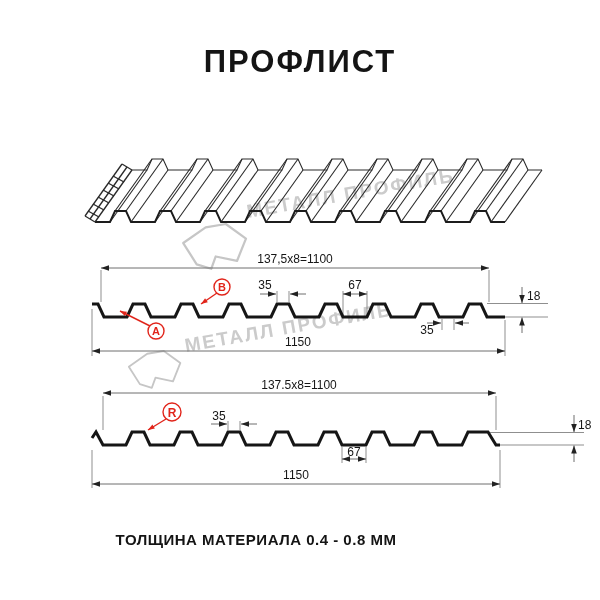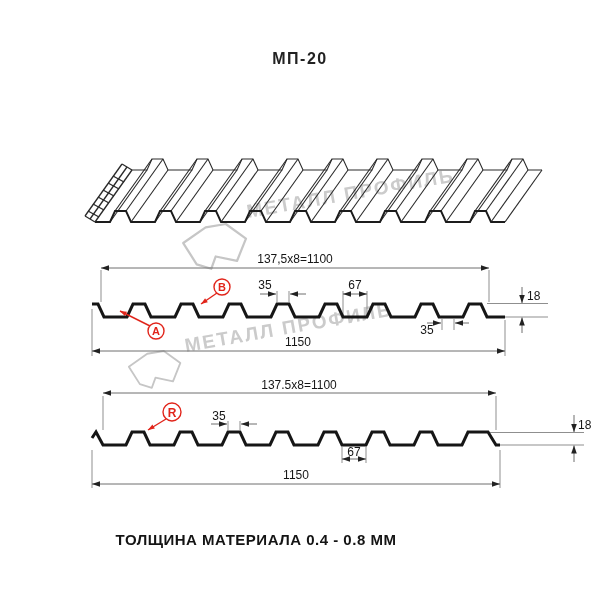--- a/index.html
+++ b/index.html
@@ -23,21 +23,21 @@
   .wm-t{font-family:"Liberation Sans",sans-serif;font-weight:700;font-size:19px;
         letter-spacing:2px;fill:#cbcbcb;}
   .wm-s{fill:none;stroke:#c6c6c6;stroke-width:2;stroke-linejoin:round;}
 </style>
 </head>
 <body>
 
 <div class="page">
 
   <div class="hdr">
-    <div class="sub">МП-20</div>
+    <h1>ПРОФЛИСТ</h1>
   </div>
 
   <svg width="600" height="600" viewBox="0 0 600 600">
     <defs>
       <marker id="aE" orient="auto" markerUnits="userSpaceOnUse" markerWidth="12" markerHeight="8" refX="8.5" refY="3">
         <path d="M0.5,0.2 L8.5,3 L0.5,5.8 Z" fill="#222"></path>
       </marker>
       <marker id="aS" orient="auto-start-reverse" markerUnits="userSpaceOnUse" markerWidth="12" markerHeight="8" refX="8.5" refY="3">
         <path d="M0.5,0.2 L8.5,3 L0.5,5.8 Z" fill="#222"></path>
       </marker>

